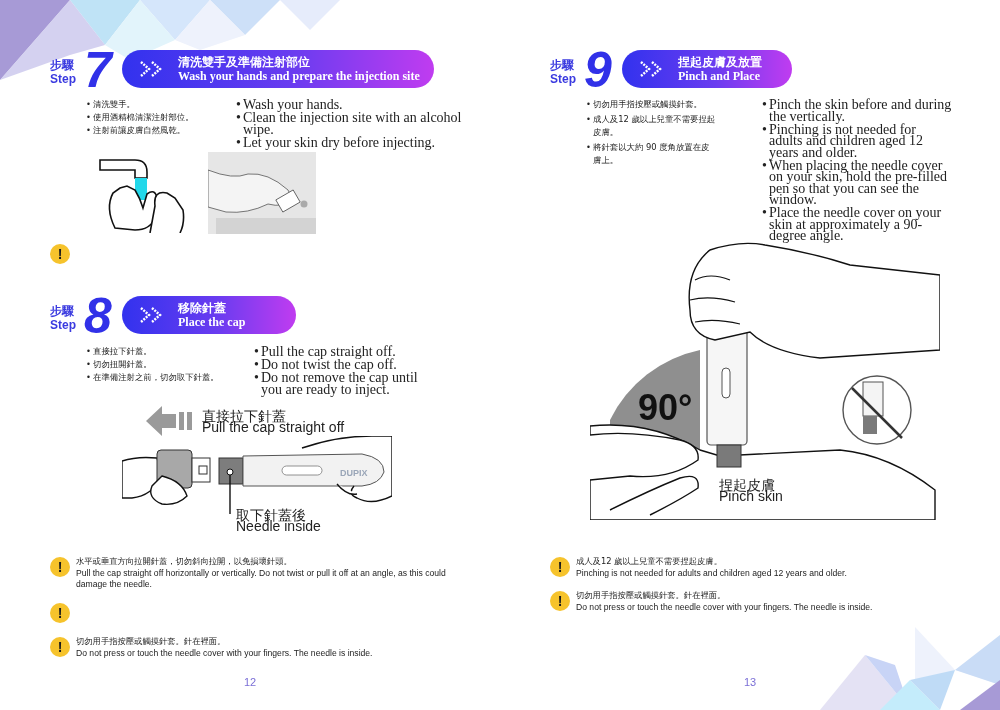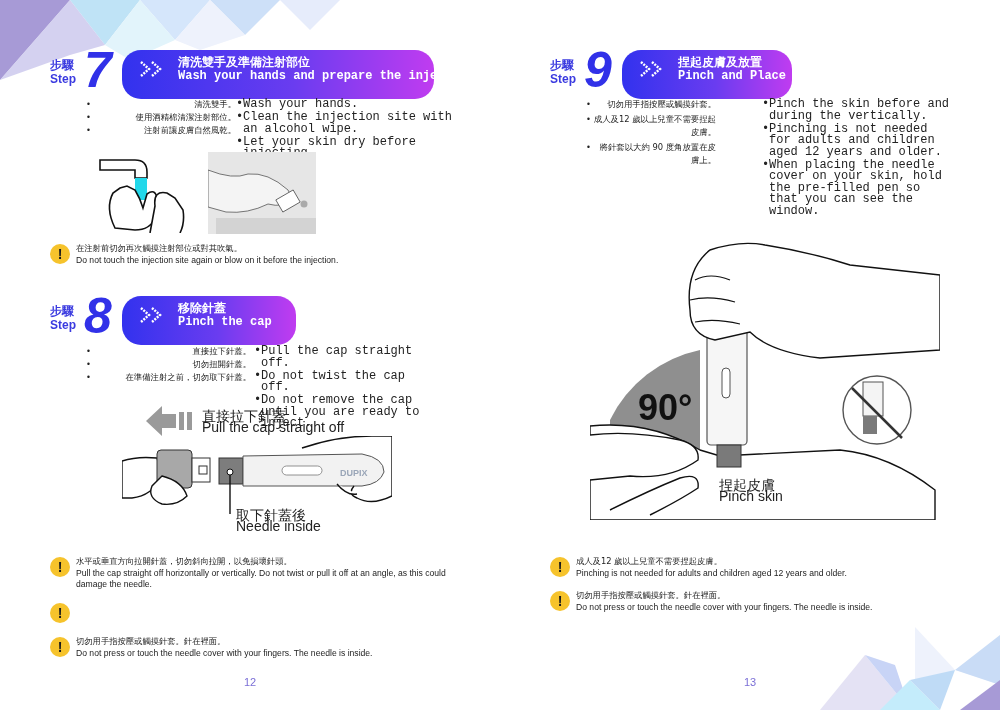--- a/index.html
+++ b/index.html
@@ -9,32 +9,32 @@
   .page { position: absolute; top: 0; height: 710px; width: 500px; }
   .page.left { left: 0; }
   .page.right { left: 500px; }
 
   .deco { position: absolute; pointer-events: none; }
 
   
   .step-header { position: absolute; height: 44px; }
   .step-word { position: absolute; left: 0; top: 8px; font-weight: bold; color: #3b3be0; font-size: 12px; line-height: 14px; font-family: "Liberation Sans", sans-serif; }
   .step-num { position: absolute; left: 34px; top: -6px; font-family: "Liberation Sans", sans-serif; font-weight: bold; font-style: italic; font-size: 50px; color: #3131e8; line-height: 52px; }
-  .step-pill { position: absolute; left: 72px; top: 0; height: 49px; border-radius: 19px;
+  .step-pill { position: absolute; left: 72px; top: 0; height: 38px; border-radius: 19px;
                background: linear-gradient(90deg, #3232ee 0%, #6a3cf0 55%, #c03cf0 100%); }
   .step-chev { position: absolute; left: 16px; top: 9px; width: 30px; height: 20px; }
   .step-title-zh { position: absolute; left: 56px; top: 4px; color: #fff; font-size: 12px; font-weight: bold; white-space: nowrap; }
-  .step-title-en { position: absolute; left: 56px; top: 19px; color: #fff; font-size: 12px; font-weight: bold; white-space: nowrap; font-family: Liberation Mono, monospace; }
+  .step-title-en { position: absolute; left: 56px; top: 19px; color: #fff; font-size: 12px; font-weight: bold; white-space: nowrap; font-family: Liberation Serif, serif; }
 
   .bullets { position: absolute; list-style: none; font-size: 8.3px; line-height: 13px; }
   .bullets li { position: relative; padding-left: 7px; }
   .bullets li::before { content: "•"; position: absolute; left: 0; }
-  .bullets.en { font-family: Liberation Mono, monospace; font-size: 12px; line-height: 11.5px; }
+  .bullets.en { font-family: Liberation Serif, serif; font-size: 14px; line-height: 11.5px; }
   .bullets.en li { margin-bottom: 1.5px; }
-  .bullets.zh { font-size: 8.4px; line-height: 13px; text-align: right; }
+  .bullets.zh { font-size: 8.4px; line-height: 13px; }
 
   .warn { position: absolute; display: flex; align-items: flex-start; }
   .warn-icon { width: 20px; height: 20px; border-radius: 50%; background: #f6c32c; color: #1a1a1a; font-weight: bold; font-size: 14px; line-height: 20px; text-align: center; flex: 0 0 20px; margin-top: 1px; font-family: "Liberation Sans", sans-serif; }
   .warn-text { margin-left: 6px; font-size: 8.5px; line-height: 11.5px; }
   .warn-text .zh { display: block; font-size: 8.3px; }
   .warn-text .en { display: block; font-family: "Liberation Sans", sans-serif; font-size: 8.6px; }
 
   .fig { position: absolute; }
   .fig-label { position: absolute; font-size: 14px; line-height: 11px; font-family: "Liberation Sans", sans-serif; white-space: nowrap; }
 
@@ -94,41 +94,37 @@
   <svg class="fig" style="left:208px;top:152px" width="108" height="82" viewBox="0 0 108 82">
     <rect x="0" y="0" width="108" height="82" fill="#e6e6e6"></rect>
     <path d="M0,18 Q25,28 40,22 Q60,20 80,38 L85,48 Q75,56 60,52 Q40,62 18,60 L0,55 Z" fill="#f4f4f4" stroke="#555" stroke-width="0.8"></path>
     <rect x="70" y="42" width="20" height="14" transform="rotate(-30 80 49)" fill="#fff" stroke="#555" stroke-width="0.8"></rect>
     <circle cx="96" cy="52" r="3.5" fill="#aaa"></circle>
     <rect x="8" y="66" width="100" height="16" fill="#d3d3d3"></rect>
   </svg>
 
   <div class="warn" style="left:50px;top:243px;width:420px;">
     <div class="warn-icon">!</div>
-    <div class="warn-text">
-      <span class="zh">在注射前切勿再次觸摸注射部位或對其吹氣。</span>
-      <span class="en">Do not touch the injection site again or blow on it before the injection.</span>
-    </div>
   </div>
 
   <div class="step-header" style="left:50px;top:296px;width:250px;">
     <div class="step-word">
       <div>步驟</div>
       <div>Step</div>
     </div>
     <div class="step-num">8</div>
     <div class="step-pill" style="width:174px;">
       <svg class="step-chev" viewBox="0 0 30 20">
         <g fill="none" stroke="#fff" stroke-width="2.5" stroke-dasharray="2 1.2">
           <polyline points="3,3 11,10 3,17"></polyline>
             <polyline points="14,3 22,10 14,17"></polyline>
         </g>
       </svg>
       <div class="step-title-zh">移除針蓋</div>
-      <div class="step-title-en">Pinch the cap</div>
+      <div class="step-title-en">Place the cap</div>
     </div>
   </div>
 
   <ul class="bullets zh" style="left:86px;top:345px;width:165px;">
     <li>直接拉下針蓋。</li>
     <li>切勿扭開針蓋。</li>
     <li>在準備注射之前，切勿取下針蓋。</li>
   </ul>
   <ul class="bullets en" style="left:254px;top:346px;width:170px;">
     <li>Pull the cap straight off.</li>
@@ -209,20 +205,21 @@
 
   <ul class="bullets zh" style="left:86px;top:98px;width:130px;">
     <li style="margin-bottom:2px">切勿用手指按壓或觸摸針套。</li>
     <li style="margin-bottom:2px">成人及12 歲以上兒童不需要捏起皮膚。</li>
     <li>將針套以大約 90 度角放置在皮膚上。</li>
   </ul>
   <ul class="bullets en" style="left:262px;top:99px;width:190px;">
     <li>Pinch the skin before and during the vertically.</li>
     <li>Pinching is not needed for adults and children aged 12 years and older.</li>
     <li>When placing the needle cover on your skin, hold the pre-filled pen so that you can see the window.</li>
+    <li>Place the needle cover on your skin at approximately a 90-degree angle.</li>
   </ul>
 
   <svg class="fig" style="left:90px;top:240px" width="350" height="280" viewBox="0 0 350 280">
     <path d="M20,180 A130,130 0 0,1 110,110 L110,220 L20,220 Z" fill="#8f8f8f"></path>
     <text x="48" y="180" font-size="36" font-weight="bold" fill="#111" font-family="Liberation Sans, sans-serif">90°</text>
     <path d="M0,186 Q60,180 110,210 L130,216 L250,210 Q300,215 345,250 L345,280 L0,280 Z" fill="#fff" stroke="#111" stroke-width="1.4"></path>
     <path d="M0,195 Q40,190 90,200 Q110,205 108,220 Q80,240 40,236 L0,240" fill="#fff" stroke="#111" stroke-width="1.4"></path>
     <path d="M20,270 Q60,250 90,238 Q110,232 108,248 Q90,260 60,275" fill="#fff" stroke="#111" stroke-width="1.4"></path>
     <rect x="117" y="10" width="40" height="195" rx="4" fill="#f6f6f6" stroke="#555" stroke-width="1.2"></rect>
     <rect x="132" y="128" width="8" height="30" rx="4" fill="#fff" stroke="#555" stroke-width="1"></rect>

